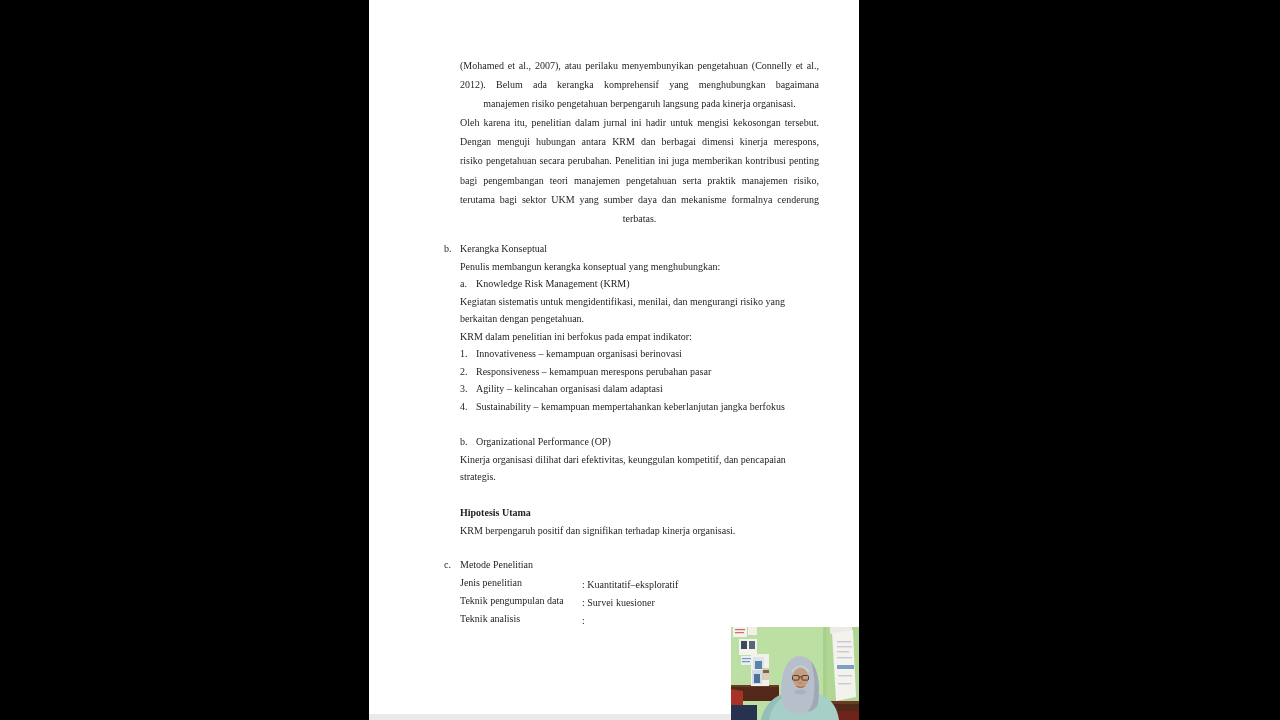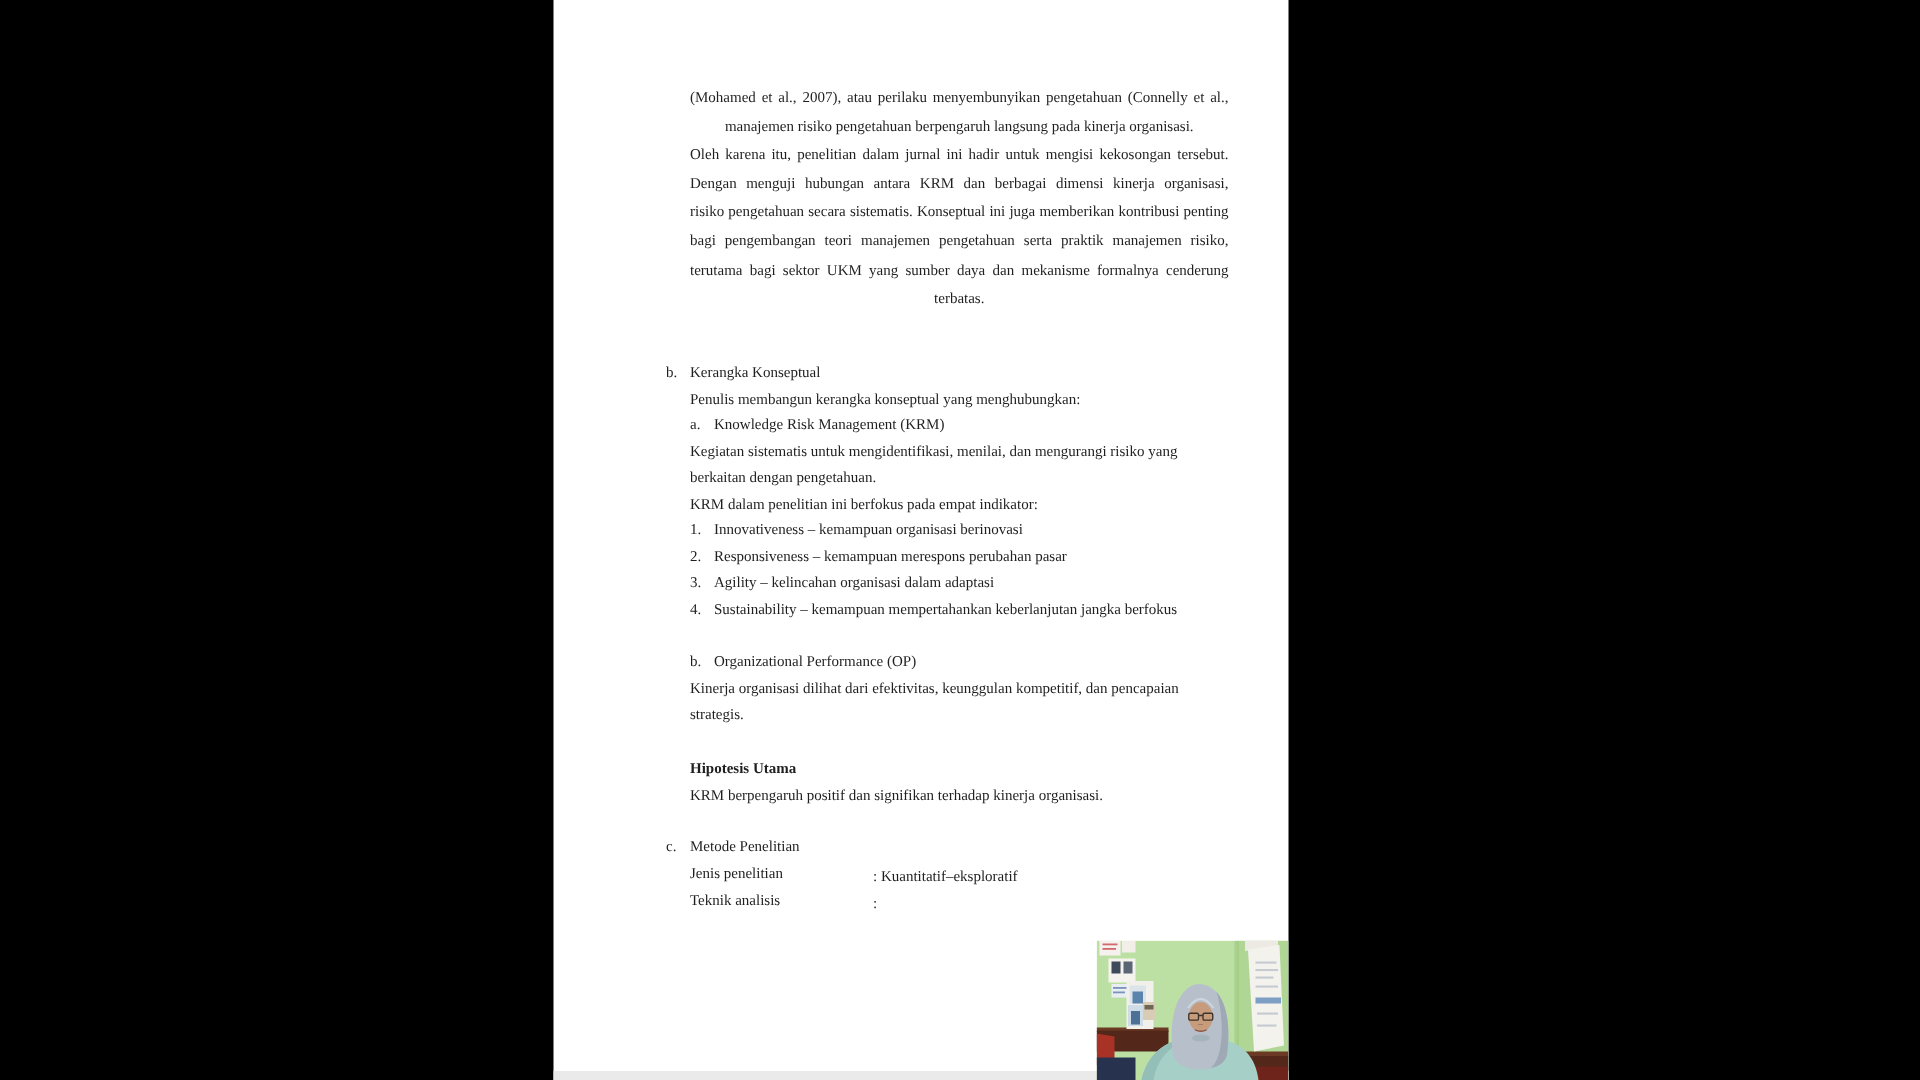--- a/index.html
+++ b/index.html
@@ -42,26 +42,27 @@
   .webcam svg{display:block;width:128px;height:93px;}
 </style>
 </head>
 <body>
 
 <div class="page">
 
   <section class="sec sec-paragraphs">
     <div class="para">
         <div class="jline">(Mohamed et al., 2007), atau perilaku menyembunyikan pengetahuan (Connelly et al.,</div>
+        <div class="jline">2012). Belum ada kerangka komprehensif yang menghubungkan bagaimana</div>
         <div class="jline jlast">manajemen risiko pengetahuan berpengaruh langsung pada kinerja organisasi.</div>
       </div>
     <div class="para">
         <div class="jline">Oleh karena itu, penelitian dalam jurnal ini hadir untuk mengisi kekosongan tersebut.</div>
-        <div class="jline">Dengan menguji hubungan antara KRM dan berbagai dimensi kinerja organisasi,</div>
-        <div class="jline">risiko pengetahuan secara sistematis. Konseptual ini juga memberikan kontribusi penting</div>
+        <div class="jline">Dengan menguji hubungan antara KRM dan berbagai dimensi kinerja merespons,</div>
+        <div class="jline">risiko pengetahuan secara perubahan. Penelitian ini juga memberikan kontribusi penting</div>
         <div class="jline">bagi pengembangan teori manajemen pengetahuan serta praktik manajemen risiko,</div>
         <div class="jline">terutama bagi sektor UKM yang sumber daya dan mekanisme formalnya cenderung</div>
         <div class="jline jlast">terbatas.</div>
       </div>
   </section>
 
   <section class="sec sec-kerangka">
     <div class="row">
       <span class="marker">b.</span>
       <span>Kerangka Konseptual</span>
@@ -107,20 +108,24 @@
   </section>
 
   <section class="sec sec-metode">
     <div class="row">
       <span class="marker">c.</span>
       <span>Metode Penelitian</span>
     </div>
     <div class="mrow">
       <span class="mlabel">Jenis penelitian</span>
       <span class="mval">: Kuantitatif–eksploratif</span>
+    </div>
+    <div class="mrow">
+      <span class="mlabel">Teknik pengumpulan data</span>
+      <span class="mval">: Survei kuesioner</span>
     </div>
     <div class="mrow">
       <span class="mlabel">Teknik analisis</span>
       <span class="mval">:</span>
     </div>
   </section>
 
   <div class="page-bottom-edge"></div>
 
   <div class="webcam">

